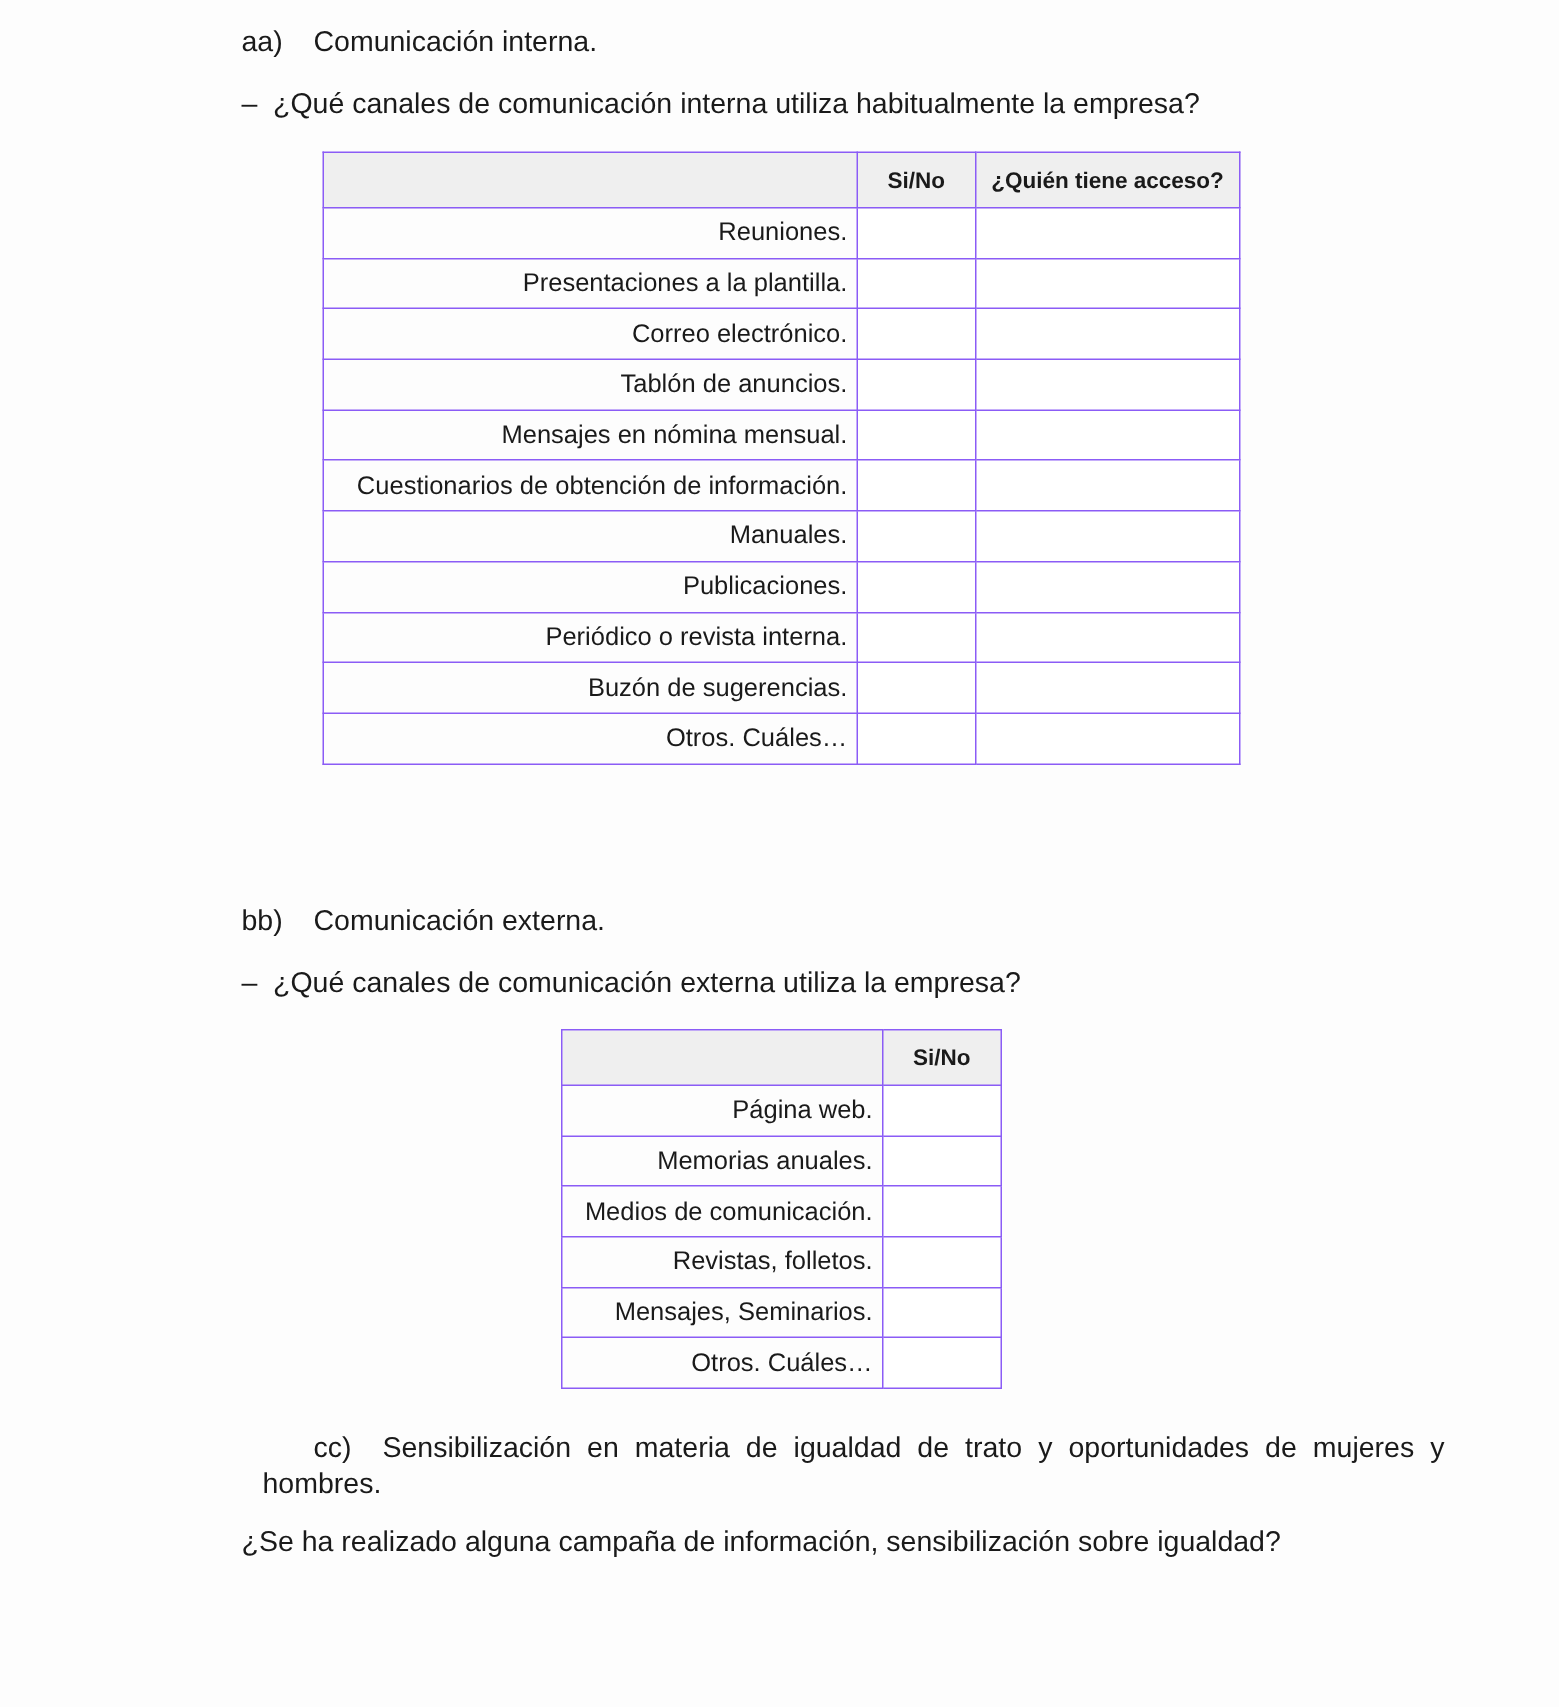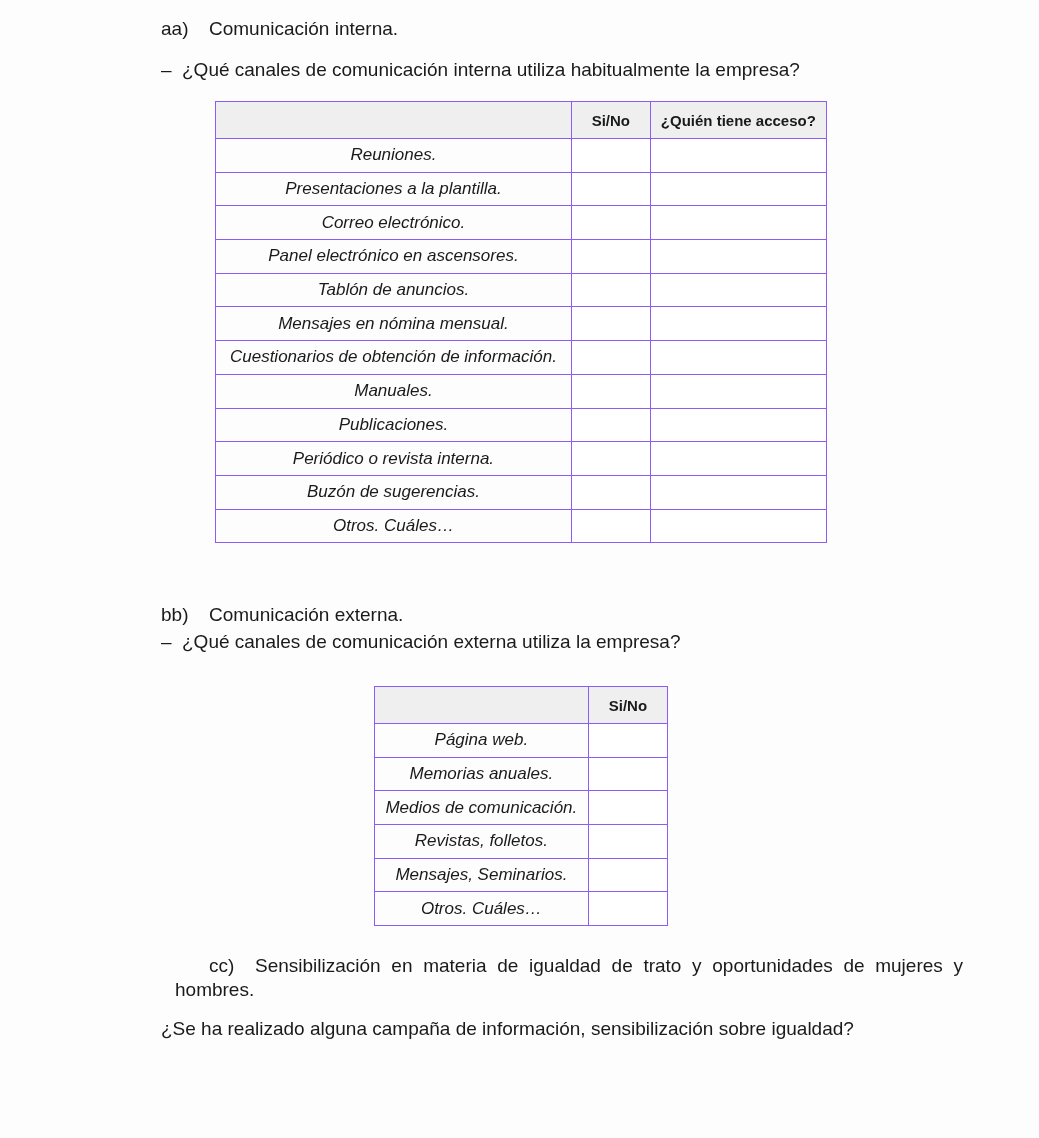--- a/index.html
+++ b/index.html
@@ -16,21 +16,21 @@
     table.grid {
       position: absolute; border-collapse: collapse;
       font-family: "Liberation Sans", sans-serif; font-size: 17px; color: #1a1a1a;
     }
     table.grid th, table.grid td {
       border: 1px solid #8b5cf6; padding: 0 6px; height: 32px; box-sizing: border-box;
     }
     table.grid thead th {
       background: #efefef; font-weight: bold; font-size: 15px; text-align: center; height: 37px;
     }
-    table.grid td.label { text-align: center; white-space: nowrap; font-style: italic; }
+    table.grid td.label { text-align: right; white-space: nowrap; }
     table.grid td.empty { background: #ffffff; }
     table.grid tbody tr { height: 33.7px; }
 
     #t1 { left: 215px; top: 101px; width: 612px; }
     #t1 col.c1 { width: 356px; } #t1 col.c2 { width: 79px; } #t1 col.c3 { width: 177px; }
     #t2 { left: 374px; top: 686px; width: 294px; }
     #t2 col.c1 { width: 214px; } #t2 col.c2 { width: 80px; }
 
     .para {
       font-size: 19px; line-height: 24px; text-align: justify;
@@ -71,25 +71,20 @@
         <td class="label">Presentaciones a la plantilla.</td>
         <td class="empty"></td>
         <td class="empty"></td>
       </tr>
       <tr>
         <td class="label">Correo electrónico.</td>
         <td class="empty"></td>
         <td class="empty"></td>
       </tr>
       <tr>
-        <td class="label">Panel electrónico en ascensores.</td>
-        <td class="empty"></td>
-        <td class="empty"></td>
-      </tr>
-      <tr>
         <td class="label">Tablón de anuncios.</td>
         <td class="empty"></td>
         <td class="empty"></td>
       </tr>
       <tr>
         <td class="label">Mensajes en nómina mensual.</td>
         <td class="empty"></td>
         <td class="empty"></td>
       </tr>
       <tr>
@@ -121,21 +116,21 @@
         <td class="label">Otros. Cuáles…</td>
         <td class="empty"></td>
         <td class="empty"></td>
       </tr>
     </tbody>
 </table>
 
 <div class="abs heading" style="left:161px; top:604px;">
   <span class="marker">bb)</span><span>Comunicación externa.</span>
 </div>
-<div class="abs question" style="left:161px; top:631px;">
+<div class="abs question" style="left:161px; top:645px;">
   <span class="dash">–</span><span>¿Qué canales de comunicación externa utiliza la empresa?</span>
 </div>
 
 <table class="grid" id="t2">
   <colgroup>
       <col class="c1">
       <col class="c2">
     </colgroup>
   <thead>
     <tr>

